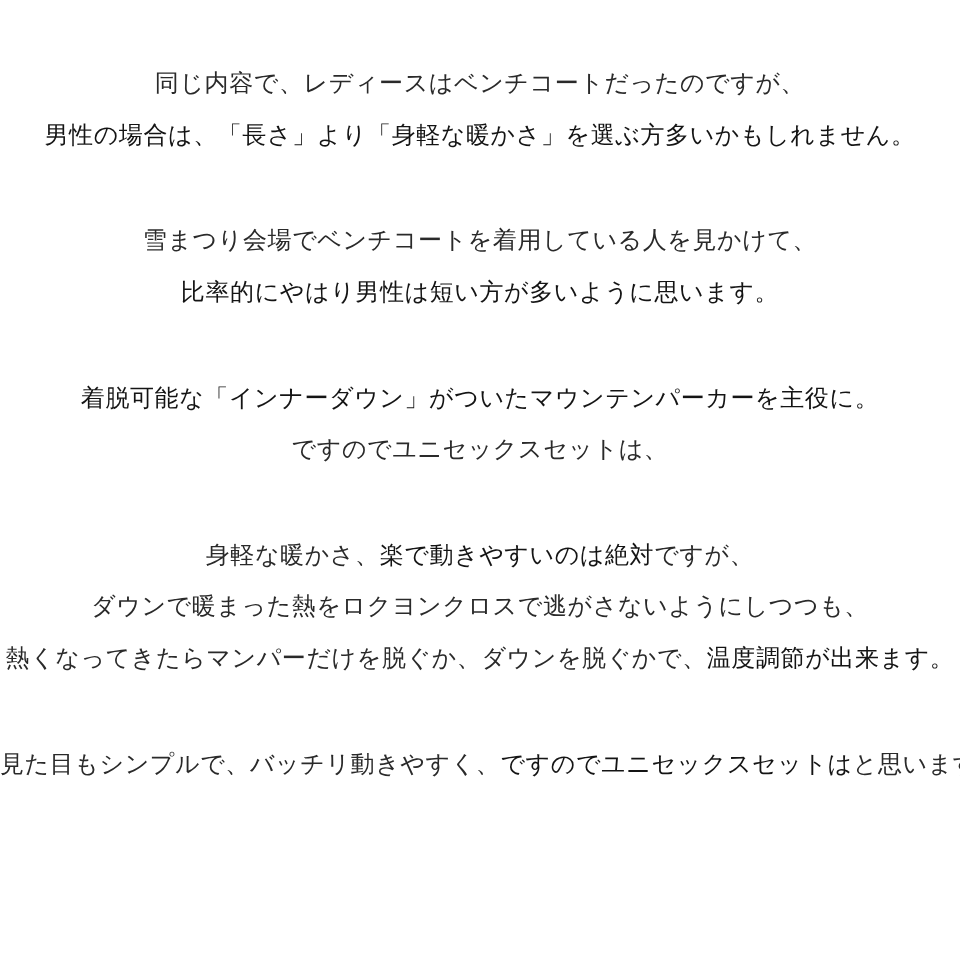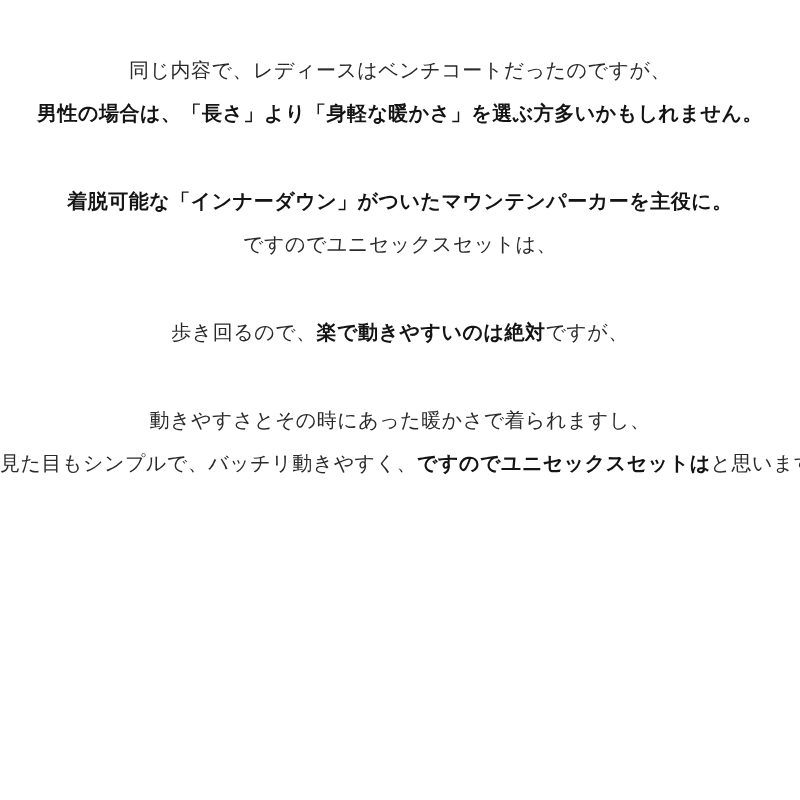--- a/index.html
+++ b/index.html
@@ -30,40 +30,43 @@
     font-size: 20px;
     line-height: 43px;
     height: 43px;
     white-space: nowrap;
     letter-spacing: 0.5px;
     font-weight: 400;
     color: #2a2a2a;
   }
   .run { font-weight: 400; }
   .run.bold {
-    font-weight: 700;
+    font-weight: 400;
     color: #141414;
   }
 </style>
 </head>
 <body>
 
 <main class="text-sheet">
   <div id="paragraphs">
       <p class="para">
         <span class="line"><span class="run">同じ内容で、レディースはベンチコートだったのですが、</span></span>
         <span class="line"><span class="run bold">男性の場合は、「長さ」より「身軽な暖かさ」を選ぶ方多いかもしれません。</span></span>
       </p>
       <p class="para">
+        <span class="line"><span class="run">雪まつり会場でベンチコートを着用している人を見かけて、</span></span>
+        <span class="line"><span class="run bold">比率的にやはり男性は短い方が多いように思います。</span></span>
       </p>
       <p class="para">
         <span class="line"><span class="run bold">着脱可能な「インナーダウン」がついたマウンテンパーカーを主役に。</span></span>
         <span class="line"><span class="run">ですのでユニセックスセットは、</span></span>
       </p>
       <p class="para">
-        <span class="line"><span class="run">歩き回るので、</span><span class="run bold">楽で動きやすいのは絶対</span><span class="run">ですが、</span></span>
+        <span class="line"><span class="run">身軽な暖かさ、</span><span class="run bold">楽で動きやすいのは絶対</span><span class="run">ですが、</span></span>
+        <span class="line"><span class="run">ダウンで暖まった熱をロクヨンクロスで逃がさないようにしつつも、</span></span>
+        <span class="line"><span class="run">熱くなってきたらマンパーだけを脱ぐか、ダウンを脱ぐかで、</span><span class="run bold">温度調節が出来ます。</span></span>
       </p>
       <p class="para">
-        <span class="line"><span class="run">動きやすさとその時にあった暖かさで着られますし、</span></span>
         <span class="line"><span class="run">見た目もシンプルで、バッチリ動きやすく、</span><span class="run bold">ですのでユニセックスセットは</span><span class="run">と思います！</span></span>
       </p>
     </div>
 </main>
 
 </body></html>

